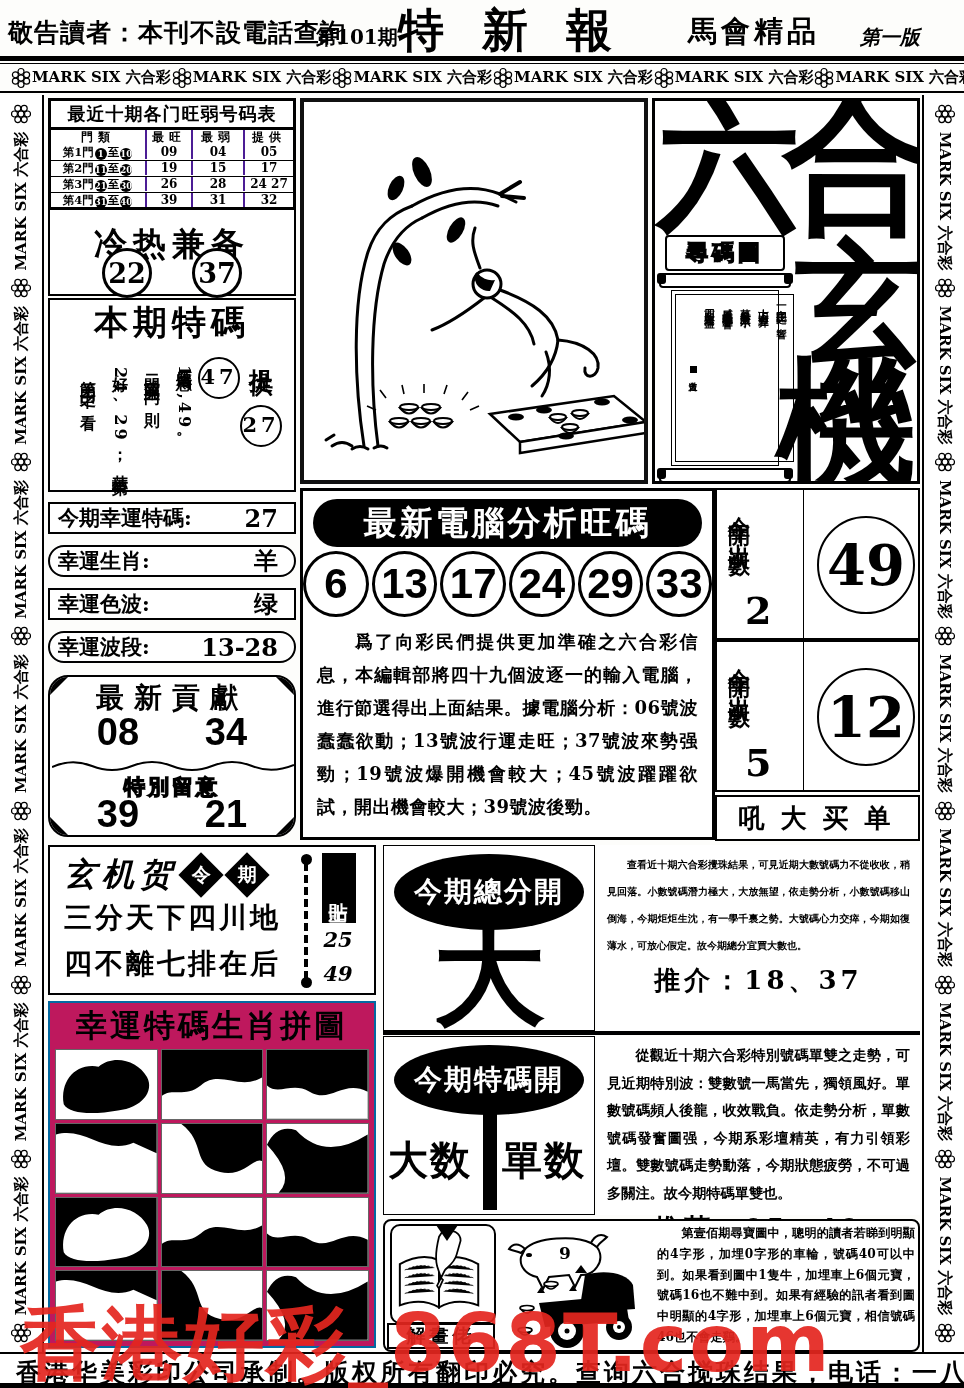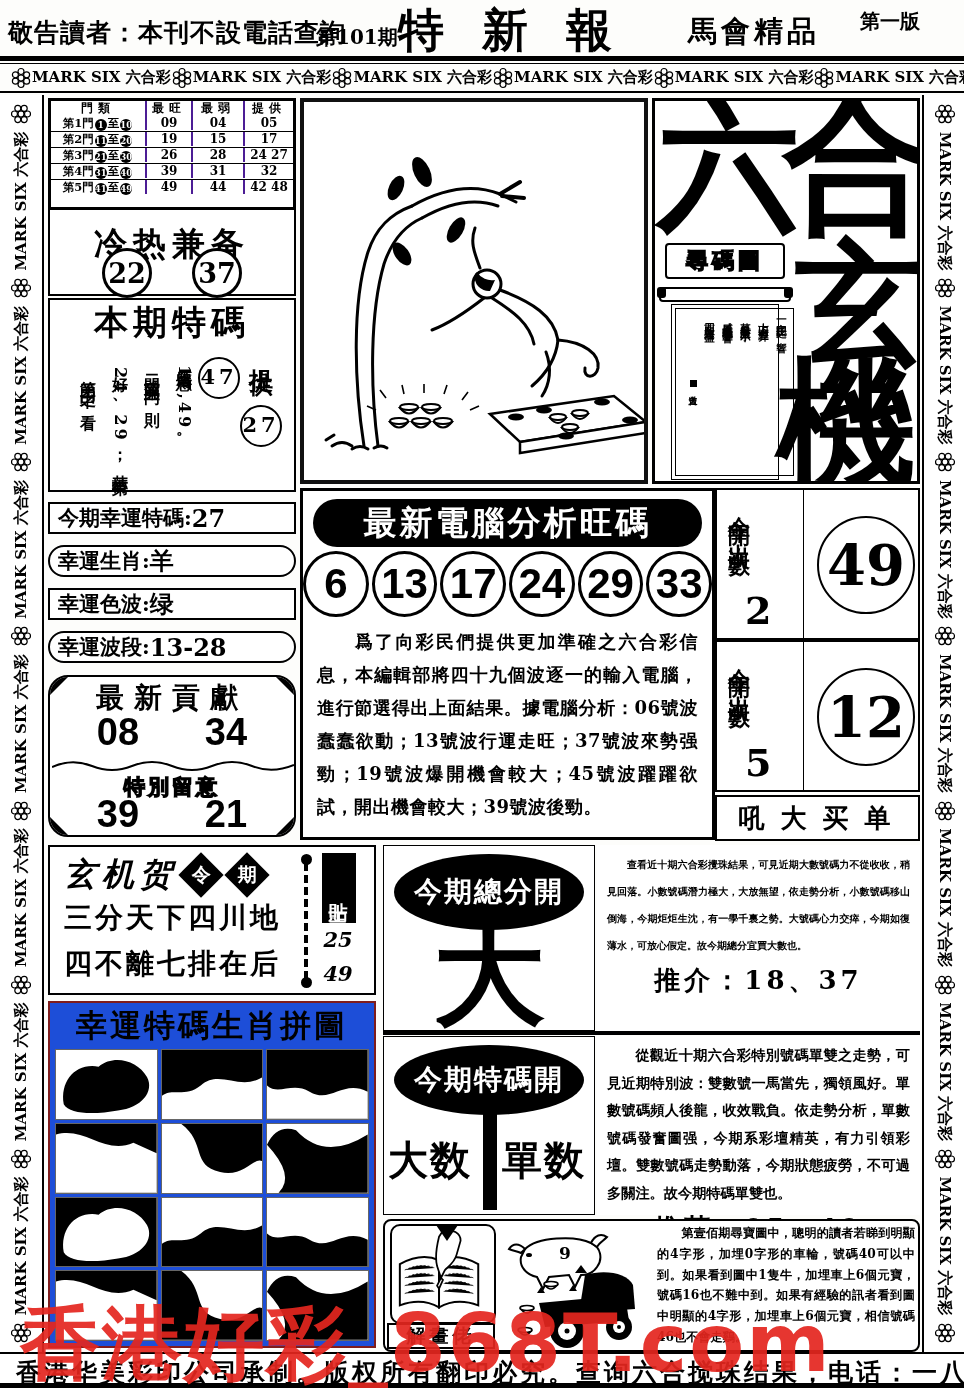--- a/index.html
+++ b/index.html
@@ -6,21 +6,21 @@
   .page{position:relative;width:964px;height:1388px;background:#fdfdfb;overflow:hidden;
         font-family:"Liberation Sans","DejaVu Sans",sans-serif;color:#000;}
   .abs{position:absolute;}
   .serif{font-family:"DejaVu Serif","Liberation Serif",serif;}
 
   
   .hd-notice{left:8px;top:16px;font-size:25px;font-weight:700;letter-spacing:1px;}
   .hd-issue{left:316px;top:24px;font-size:20px;font-weight:600;}
   .hd-title{left:398px;top:0px;font-size:46px;font-weight:800;letter-spacing:38px;white-space:nowrap;}
   .hd-sub{left:688px;top:12px;font-size:29px;font-weight:700;letter-spacing:4px;}
-  .hd-ed{left:860px;top:8px;font-size:20px;font-weight:600;}
+  .hd-ed{left:860px;top:24px;font-size:20px;font-weight:600;font-style:italic;}
   .hline{left:0;right:0;top:56px;height:5px;background:#000;}
 
   
   .top-strip{left:0;right:0;top:63px;height:30px;border-top:1px solid #000;border-bottom:2px solid #000;
              display:flex;align-items:center;justify-content:space-between;padding:0 10px;box-sizing:border-box;}
   .brand-label{font-size:15px;font-weight:700;white-space:nowrap;}
   .flower{display:inline-flex;align-items:center;}
   .side-strip{top:95px;width:42px;height:1257px;overflow:hidden;background:#fff;}
   .side-strip.left{left:0;border-right:2px solid #000;}
   .side-strip.right{left:922px;border-left:2px solid #000;}
@@ -56,21 +56,21 @@
   .vcol:nth-child(2){margin-top:6px;}
   .vcol:nth-child(3){margin-top:12px;}
   .vcol:nth-child(4){margin-top:14px;}
   .vcol:nth-child(5){margin-top:18px;}
   .vcol-provide{font-size:24px;font-weight:800;letter-spacing:4px;margin-left:4px;}
   .pcirc{writing-mode:horizontal-tb;display:inline-block;width:38px;height:38px;border:2px solid #000;border-radius:50%;
          font-size:21px;line-height:36px;text-align:center;margin:7px 0 0 0;font-weight:700;}
 
   
   .lucky-row{left:48px;width:248px;height:32px;border:2px solid #000;box-sizing:border-box;background:#fff;
-             display:flex;align-items:center;justify-content:flex-start;padding:0 16px 0 8px;}
+             display:flex;align-items:center;justify-content:space-between;padding:0 16px 0 8px;}
   .lucky-row.round{border-radius:19px;}
   .lk-label{font-size:21px;font-weight:700;}
   .lk-value{font-size:24px;font-weight:700;}
 
   
   .contrib{left:48px;top:675px;width:248px;height:162px;border:2.5px solid #000;border-radius:20px;
            box-sizing:border-box;background:#fff;overflow:hidden;}
   .corner{position:absolute;width:0;height:0;border-style:solid;}
   .c-tl{left:-1px;top:-1px;border-width:20px 20px 0 0;border-color:#000 transparent transparent transparent;}
   .c-tr{right:-1px;top:-1px;border-width:0 20px 20px 0;border-color:transparent #000 transparent transparent;}
@@ -93,39 +93,39 @@
   .my-line{position:absolute;left:14px;font-size:28px;font-weight:800;letter-spacing:3px;white-space:nowrap;}
   .dashline{position:absolute;left:254px;top:16px;bottom:14px;width:0;border-left:4px dashed #000;}
   .dashline::before,.dashline::after{content:"";position:absolute;left:-7px;width:11px;height:11px;background:#000;border-radius:50%;}
   .dashline::before{top:-9px;} .dashline::after{bottom:-9px;}
   .tipbox{position:absolute;left:272px;top:6px;width:30px;height:66px;background:#000;color:#fff;
           writing-mode:vertical-rl;text-orientation:upright;font-size:19px;font-weight:800;
           display:flex;align-items:center;justify-content:center;border:2px solid #000;}
   .tipnum{position:absolute;left:266px;width:44px;text-align:center;font-size:21px;font-style:italic;font-weight:600;}
 
   
-  .puzzle{left:48px;top:1001px;width:328px;height:347px;border:2px solid #7f1d1d;box-sizing:border-box;background:#1d4ed8;}
+  .puzzle{left:48px;top:1001px;width:328px;height:347px;border:2px solid #0369a1;box-sizing:border-box;background:#be185d;}
   .pz-title{text-align:center;font-size:31px;font-weight:900;letter-spacing:3px;margin-top:2px;}
   .pz-grid{position:absolute;left:5px;right:5px;top:46px;bottom:5px;display:grid;
            grid-template-columns:repeat(3,1fr);grid-template-rows:repeat(4,1fr);gap:3px;}
   .pz-cell{border:1px solid #666;overflow:hidden;background:#fff;}
   .pz-cell svg{display:block;width:100%;height:100%;}
 
   
   .monkeybox{left:300px;top:98px;width:348px;height:386px;border:4px solid #111;box-sizing:border-box;background:#fff;}
 
   
   .scrollpanel{left:652px;top:98px;width:268px;height:386px;border:3px solid #000;box-sizing:border-box;background:#fff;overflow:hidden;}
   .bigchar{position:absolute;font-weight:900;line-height:1;}
   .bc0{left:2px;top:-8px;font-size:142px;}
   .bc1{left:128px;top:-14px;font-size:150px;}
   .bc2{left:140px;top:136px;font-size:132px;}
   .bc3{left:122px;top:252px;font-size:140px;}
   .scroll{position:absolute;left:4px;top:134px;width:132px;height:246px;}
-  .sc-title{margin:8px 6px;height:32px;border:2px solid #000;border-radius:4px;display:flex;align-items:center;
+  .sc-title{margin:0 6px;height:32px;border:2px solid #000;border-radius:4px;display:flex;align-items:center;
             justify-content:center;font-size:22px;font-weight:900;letter-spacing:4px;color:#fff;-webkit-text-stroke:1.4px #000;}
   .roller{position:relative;margin:2px 0;height:11px;border:2px solid #000;border-radius:4px;background:#fff;}
   .roller::before,.roller::after{content:"";position:absolute;top:-2px;width:9px;height:11px;background:#000;border-radius:3px;}
   .roller::before{left:-4px;} .roller::after{right:-4px;}
   .sc-body{margin:0 12px;border:1.5px solid #000;padding:3px;height:176px;box-sizing:border-box;}
   .sc-inner{border:1px solid #000;height:100%;box-sizing:border-box;writing-mode:vertical-rl;
             padding:5px 4px;font-size:10.5px;letter-spacing:1.5px;font-weight:600;}
   .sc-line{margin-left:4px;}
   .sc-sign{margin-left:6px;padding-top:66px;font-size:9px;letter-spacing:0;}
   .sc-sign::before{content:"";display:inline-block;width:7px;height:7px;background:#000;margin:0 0 2px 0;}
@@ -510,20 +510,21 @@
               <circle cx="11" cy="17.5" r="3"></circle>
               <circle cx="5.4" cy="14.2" r="3"></circle>
               <circle cx="5.4" cy="7.8" r="3"></circle>
             </g>
           </svg>
         </span>
       </div>
   </div>
 
   <div class="abs hot-table">
+    <div class="ht-title">最近十期各门旺弱号码表</div>
     <div class="ht-row">
       <div class="ht-c w1 ht-h">門類</div>
       <div class="ht-c w2 ht-h">最旺</div>
       <div class="ht-c w3 ht-h">最弱</div>
       <div class="ht-c w4 ht-h">提供</div>
     </div>
     <div>
         <div class="ht-row">
           <div class="ht-c w1 gate">第1門<i class="bnum">1</i>至<i class="bnum">10</i></div>
           <div class="ht-c w2">09</div>

